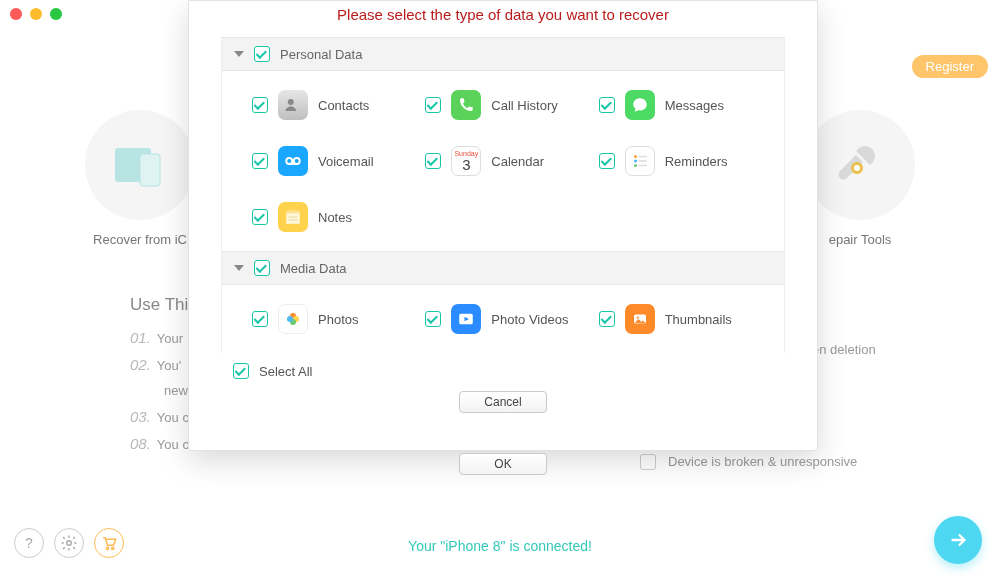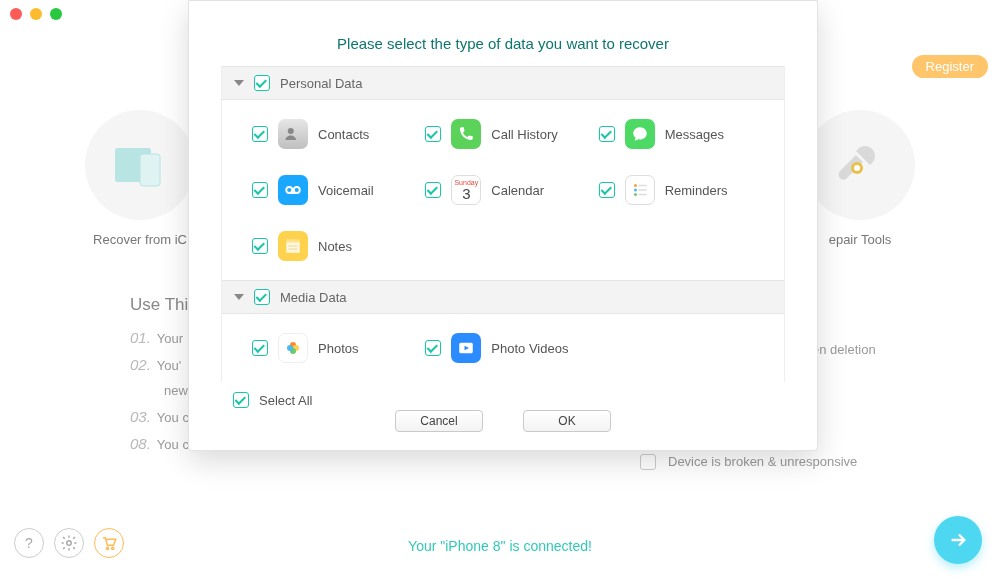--- a/index.html
+++ b/index.html
@@ -42,40 +42,40 @@
   .ring.cart { border-color:#ffbb55; color:#ffbb55;}
   .go-btn { position:absolute; right:18px; top:516px; width:48px; height:48px; border-radius:50%; background:#4ed7f0; display:flex; align-items:center; justify-content:center; box-shadow:0 4px 10px rgba(78,215,240,.4);}
   .go-btn svg { width:22px; height:22px; fill:none; stroke:#fff; stroke-width:2.5;}
   
   .modal {
     position:absolute; left:188px; top:0; width:630px; height:451px;
     background:#fff; border:1px solid #e2e2e2; border-radius:0 0 4px 4px;
     box-shadow:0 10px 30px rgba(0,0,0,.15);
     display:flex; flex-direction:column;
   }
-  .modal-title { text-align:center; padding:34px 0 14px; font-size:15px; color:#0f766e;}
+  .modal-title { text-align:center; padding:5px 0 14px; font-size:15px; color:#b91c1c;}
   .scroll { overflow:hidden auto; border-left:1px solid #eee; border-right:1px solid #eee; margin:0 32px; flex:none; }
   .section-head {
     background:#f3f3f3; display:flex; align-items:center; gap:10px;
     padding:8px 12px; font-size:13px; color:#666;
     border-top:1px solid #e6e6e6; border-bottom:1px solid #e6e6e6;
   }
   .disclosure { width:0; height:0; border-left:5px solid transparent; border-right:5px solid transparent; border-top:6px solid #888;}
   .chk {
     width:16px; height:16px; border:1.5px solid #18c6a8; border-radius:3px;
     display:flex; align-items:center; justify-content:center; flex:none; background:#fff;
   }
   .chk::after{ content:""; width:8px; height:4px; border-left:2px solid #18c6a8; border-bottom:2px solid #18c6a8; transform:rotate(-45deg) translate(0,-1px);}
   .grid { display:grid; grid-template-columns:repeat(3,1fr); padding:6px 12px 6px 30px;}
   .item { display:flex; align-items:center; gap:10px; height:56px;}
   .item .icon { width:30px; height:30px; border-radius:7px; display:flex; align-items:center; justify-content:center; font-size:16px; color:#fff; flex:none;}
   .item .lbl { font-size:13px; color:#555;}
-  .modal-footer { display:flex; flex-direction:column; align-items:center; gap:2px; padding:10px 0 14px;}
+  .modal-footer { display:flex; flex-direction:column; align-items:center; gap:12px; padding:10px 0 14px;}
   .select-all { display:flex; align-items:center; gap:10px; align-self:flex-start; margin-left:44px; font-size:13px; color:#555;}
-  .btns { display:flex; gap:40px;}
+  .btns { display:flex; gap:40px;flex-direction:column;}
   .btn { width:88px; height:22px; border:1px solid #c9c9c9; border-radius:4px; background:linear-gradient(#fff,#f3f3f3); font-size:12px; color:#444; cursor:pointer;}
   
   .ic-contacts{background:linear-gradient(#e6e6e6,#bfbfbf);}
   .ic-call{background:#5bd35b;}
   .ic-msg{background:#4cd964;}
   .ic-vm{background:#1aa7ff;}
   .ic-cal{background:#fff;border:1px solid #ddd;color:#444;}
   .ic-rem{background:#fff;border:1px solid #ddd;}
   .ic-notes{background:#ffd24d;}
   .ic-safari{background:#2a8cff;}
@@ -270,20 +270,31 @@
       <div class="item">
           <div class="chk"></div>
           <div class="icon ic-pvid">
             <svg class="mini-svg" viewBox="0 0 24 24" fill="#fff">
               <rect x="3" y="5" width="18" height="14" rx="2"></rect>
               <polygon points="10,9 16,12 10,15" fill="#2a8cff"></polygon>
             </svg>
           </div>
           <span class="lbl">Photo Videos</span>
         </div>
+      <div class="item">
+          <div class="chk"></div>
+          <div class="icon ic-thumb">
+            <svg class="mini-svg" viewBox="0 0 24 24" fill="#fff">
+              <rect x="4" y="6" width="16" height="12" rx="2"></rect>
+              <circle cx="9" cy="10" r="1.5" fill="#ff8a2a"></circle>
+              <path d="M5 17l5-5 4 4 2-2 4 4" fill="#ff8a2a"></path>
+            </svg>
+          </div>
+          <span class="lbl">Thumbnails</span>
+        </div>
     </div>
   </div>
 
   <div class="modal-footer">
     <div class="select-all">
       <div class="chk"></div>
       <span>Select All</span>
     </div>
     <div class="btns">
       <button class="btn">Cancel</button>

